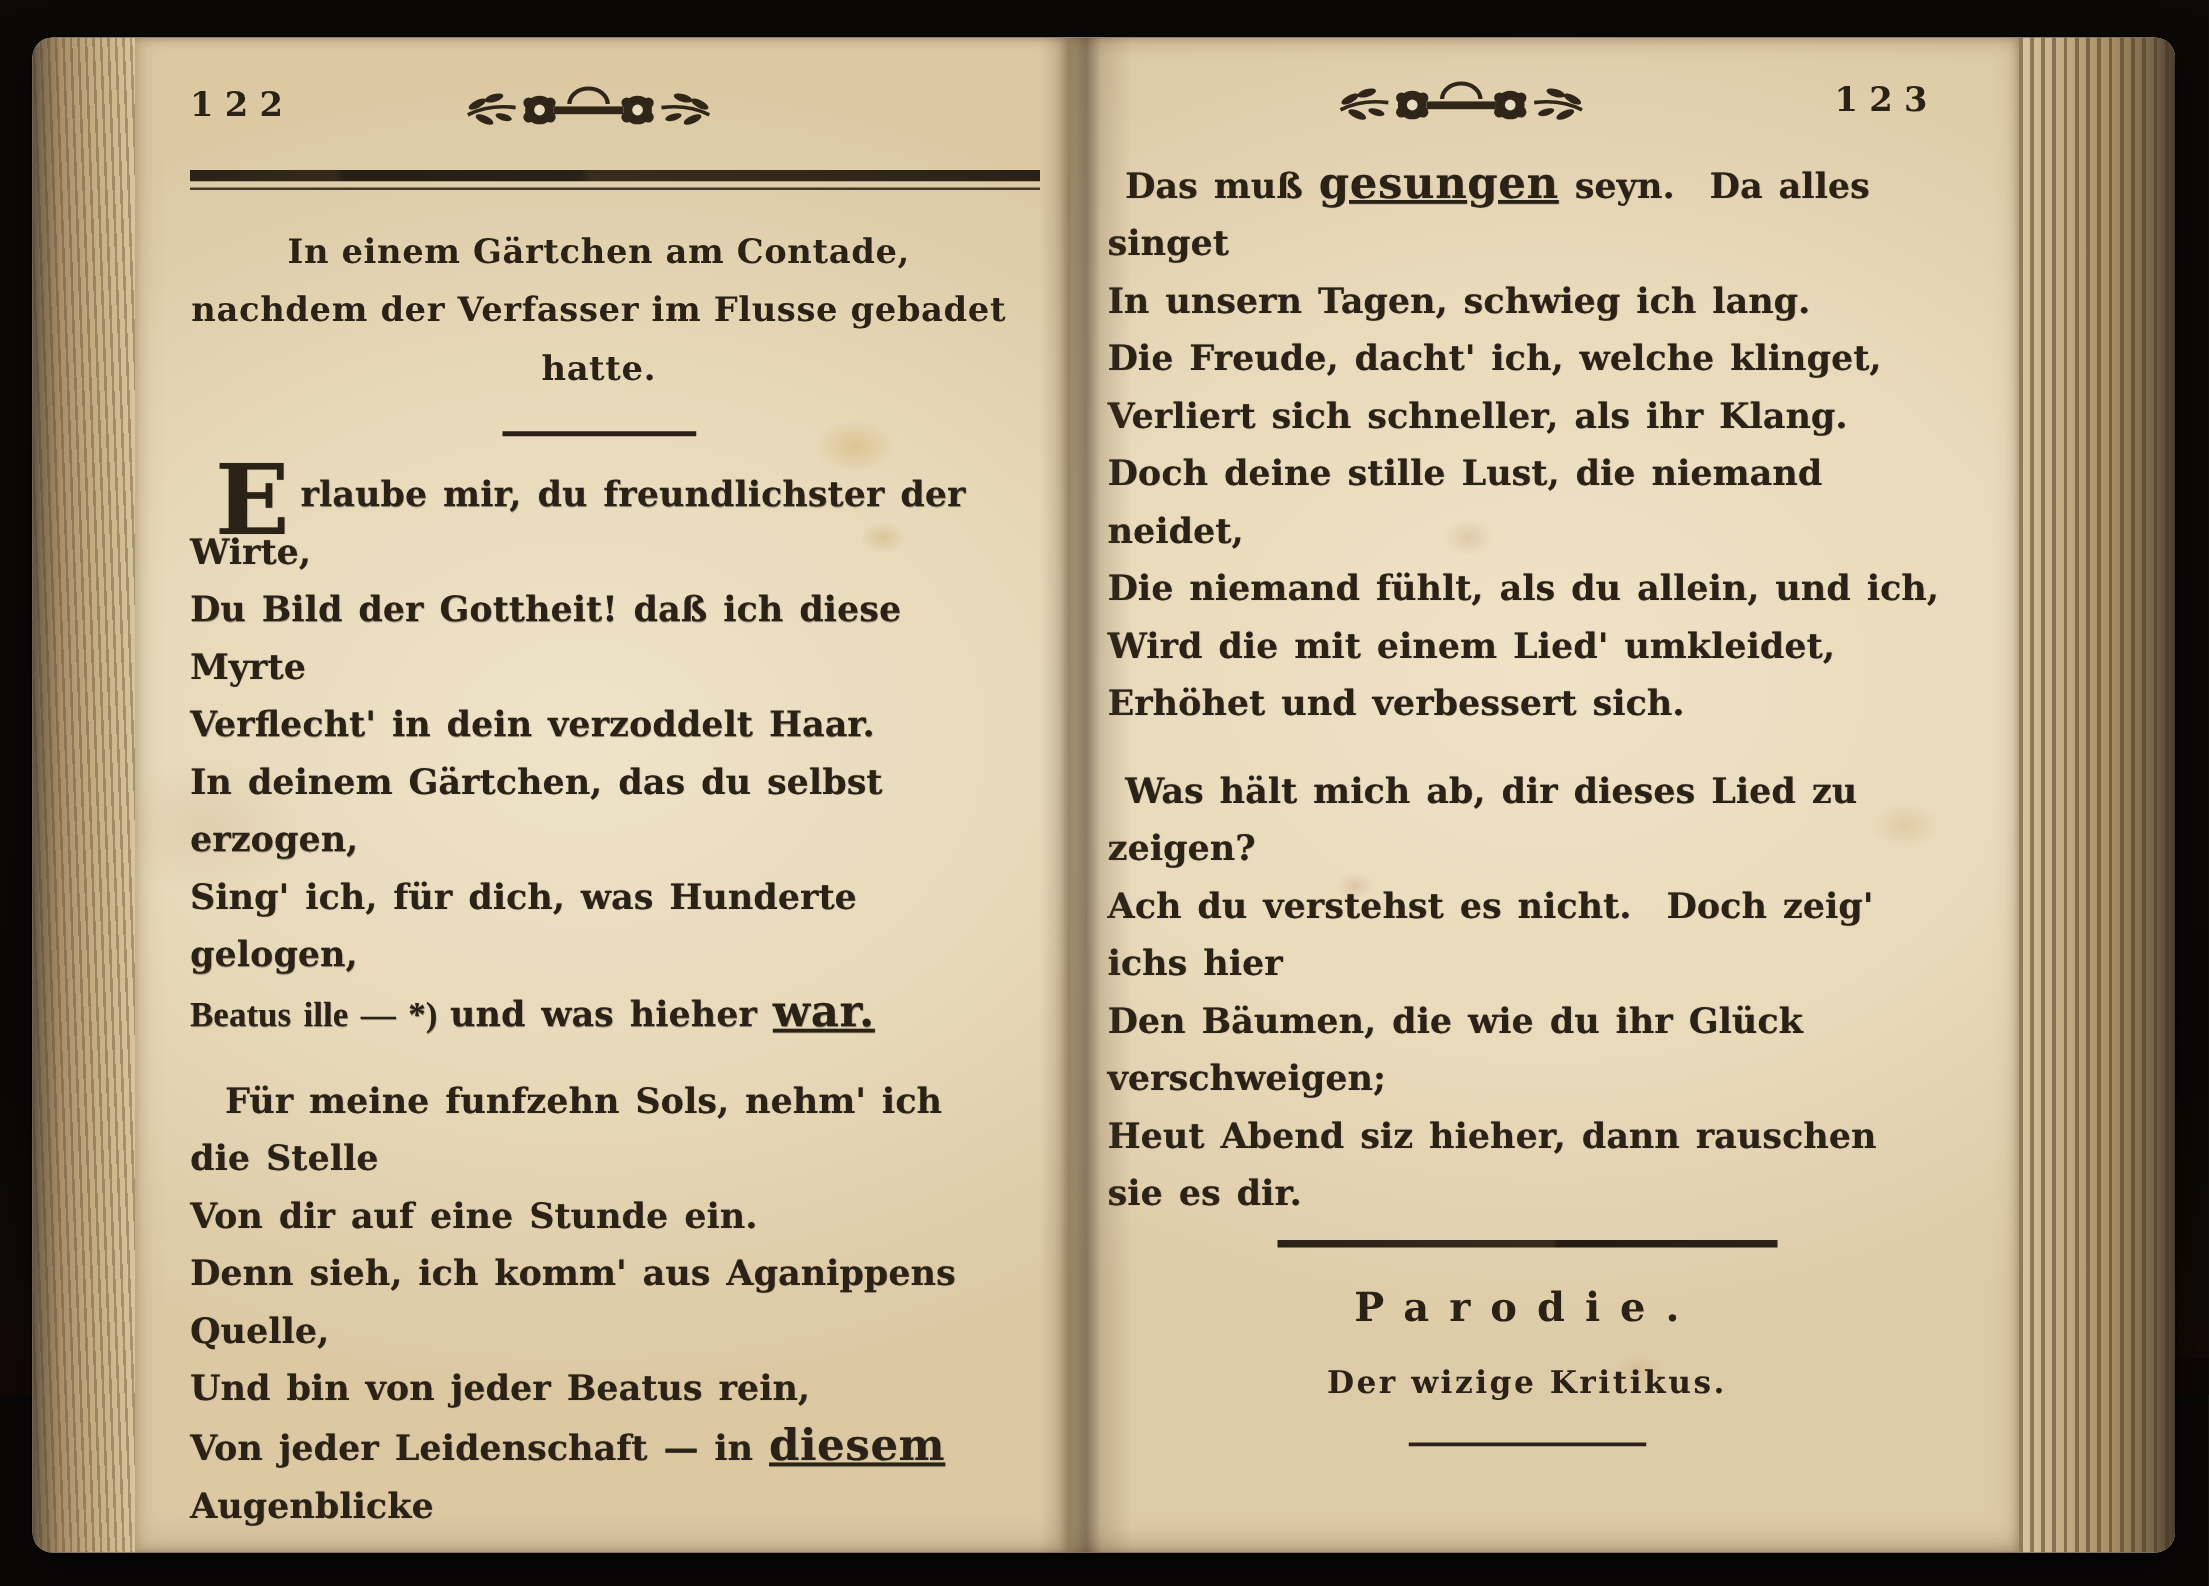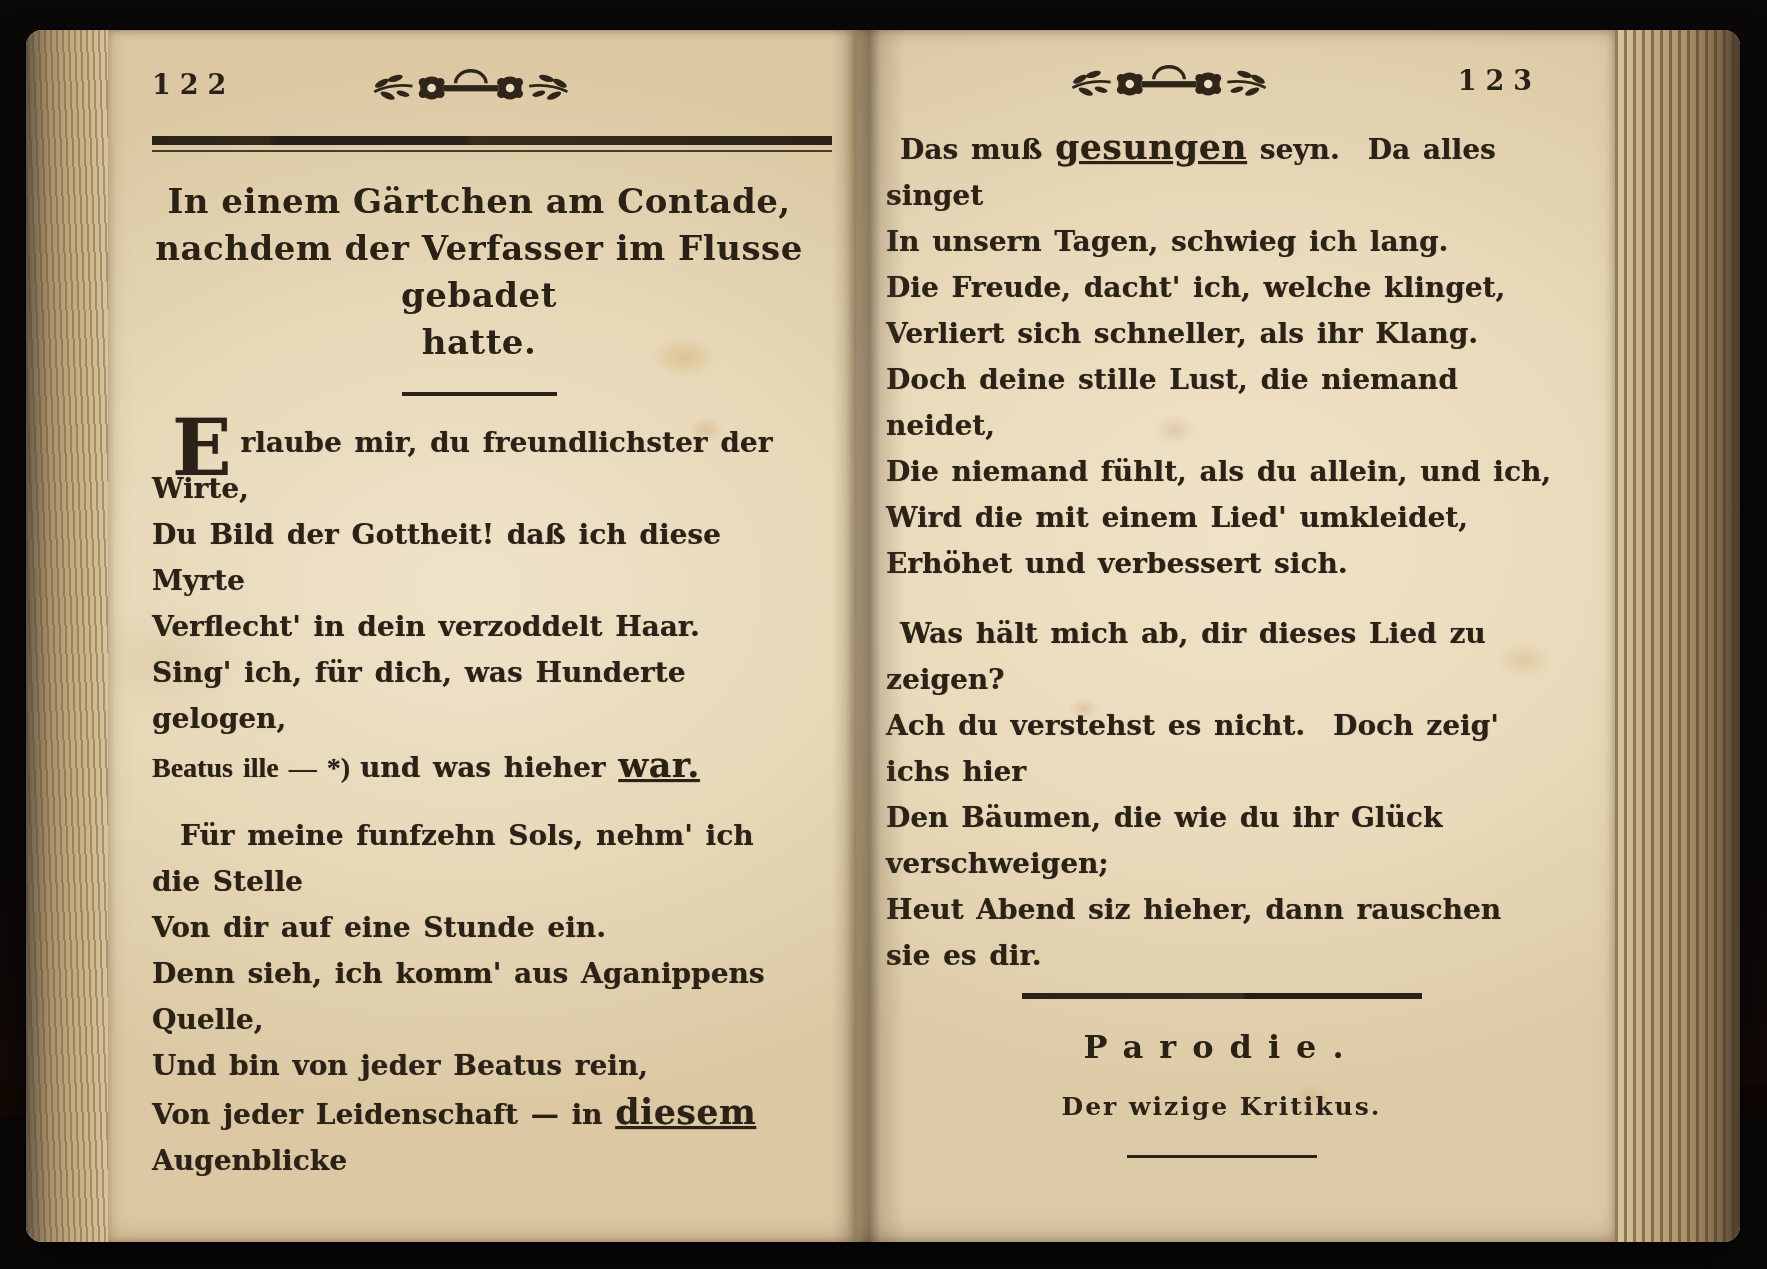--- a/index.html
+++ b/index.html
@@ -29,31 +29,31 @@
       radial-gradient(720px 560px at 50% 42%,#f0e2c6 0%,#e9dabb 55%,#ddcaa6 100%);
     box-shadow:inset 5px 0 16px rgba(90,65,40,.38),inset -2px 0 6px rgba(120,95,60,.30),inset 0 -10px 24px rgba(120,95,60,.18);}
   .gutter{position:absolute;left:806px;top:0;bottom:0;width:74px;pointer-events:none;
     background:linear-gradient(90deg,rgba(0,0,0,0) 0%,rgba(92,70,45,.28) 34%,rgba(52,36,20,.48) 50%,rgba(92,70,45,.20) 66%,rgba(0,0,0,0) 100%);}
   .content{position:relative;height:100%;}
   .page-left .content{padding:34px 50px 0 44px;}
   .page-right .content{padding:30px 58px 0 30px;}
 
   .pg-header{position:relative;height:42px;}
   .pagenum{font-size:27px;font-weight:700;letter-spacing:9px;line-height:42px;}
-  .pagenum.right{position:absolute;right:16px;top:0;text-align:center;}
+  .pagenum.right{position:absolute;right:6px;top:0;text-align:center;}
   .ornament{position:absolute;top:2px;width:204px;height:44px;}
   .page-left .ornament{left:50%;transform:translateX(-54%);}
   .page-right .ornament{left:27%;}
 
   .double-rule{margin:30px -26px 0 0;}
   .dr-thick{height:9px;background:linear-gradient(90deg,#2a2118 0%,#342a1c 17%,#271f16 18%,#2a2118 46%,#382d1e 47%,#2a2118 100%);}
   .dr-thin{height:2px;margin-top:5px;background:rgba(42,33,24,.85);}
 
   .line{white-space:pre-wrap;}
-  .title{margin-top:26px;text-align:center;font-weight:700;font-size:34px;line-height:47px;letter-spacing:.5px;}
+  .title{margin-top:26px;text-align:center;font-weight:700;font-size:27px;line-height:47px;letter-spacing:.5px;}
   .rule-title{width:155px;height:4px;margin:26px auto 0;background:#2a2118;}
   .poem{font-weight:700;font-size:28px;line-height:46px;word-spacing:3px;text-shadow:.3px .3px .7px rgba(43,34,23,.5);}
   .stanza1-left{margin-top:24px;}
   .stanza2-left{margin-top:22px;}
   .dropcap{float:left;font-size:78px;line-height:40px;font-weight:700;margin:0 9px 0 20px;transform:translateY(8px);}
   .seg-em{font-size:1.24em;letter-spacing:.5px;text-decoration:underline;}
   .seg-lat{font-family:"Liberation Serif",serif;font-weight:600;}
 
   .stanza1-right{margin-top:22px;}
   .stanza2-right{margin-top:24px;}
@@ -124,20 +124,21 @@
           </div>
 
         <div class="rule-title"></div>
 
         <div class="poem stanza1-left">
           <span class="dropcap">E</span>
           <div>
               <div class="line"><span>rlaube mir, du freundlichster der Wirte,</span></div>
               <div class="line"><span>Du Bild der Gottheit! daß ich diese Myrte</span></div>
               <div class="line"><span>Verflecht' in dein verzoddelt Haar.</span></div>
+              <div class="line"><span>In deinem Gärtchen, das du selbst erzogen,</span></div>
               <div class="line"><span>Sing' ich, für dich, was Hunderte gelogen,</span></div>
               <div class="line"><span class="seg-lat">Beatus ille — *) </span><span>und was hieher </span><span class="seg-em">war.</span></div>
             </div>
         </div>
 
         <div class="poem stanza2-left">
           <div>
               <div class="line"><span>  Für meine funfzehn Sols, nehm' ich die Stelle</span></div>
               <div class="line"><span>Von dir auf eine Stunde ein.</span></div>
               <div class="line"><span>Denn sieh, ich komm' aus Aganippens Quelle,</span></div>

